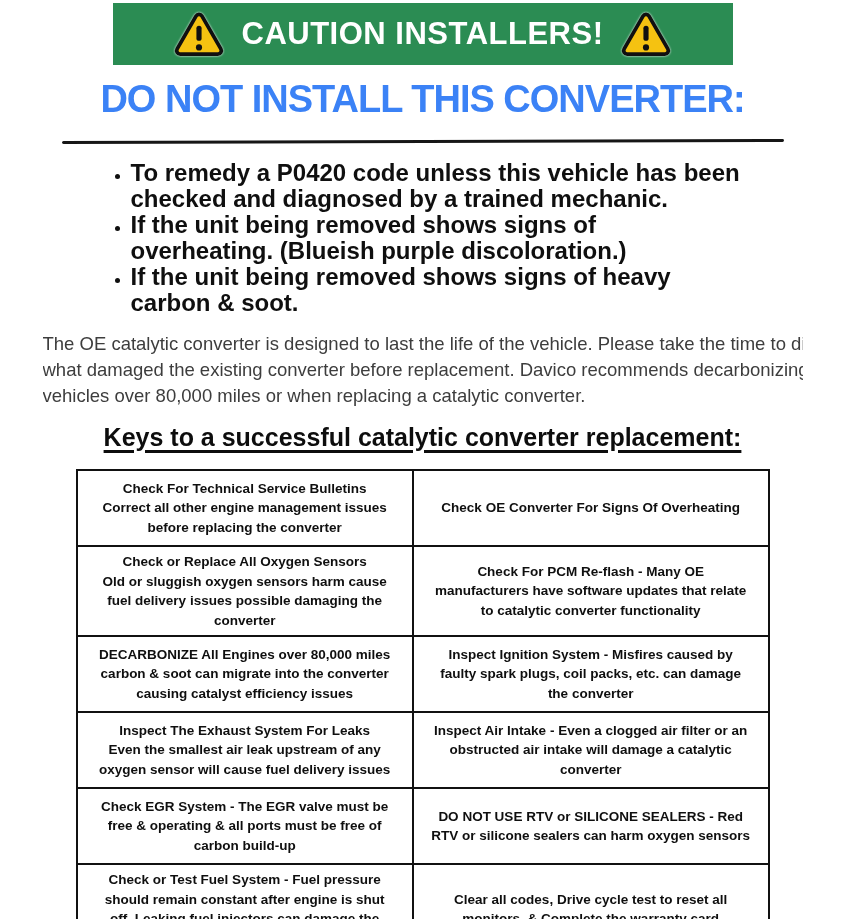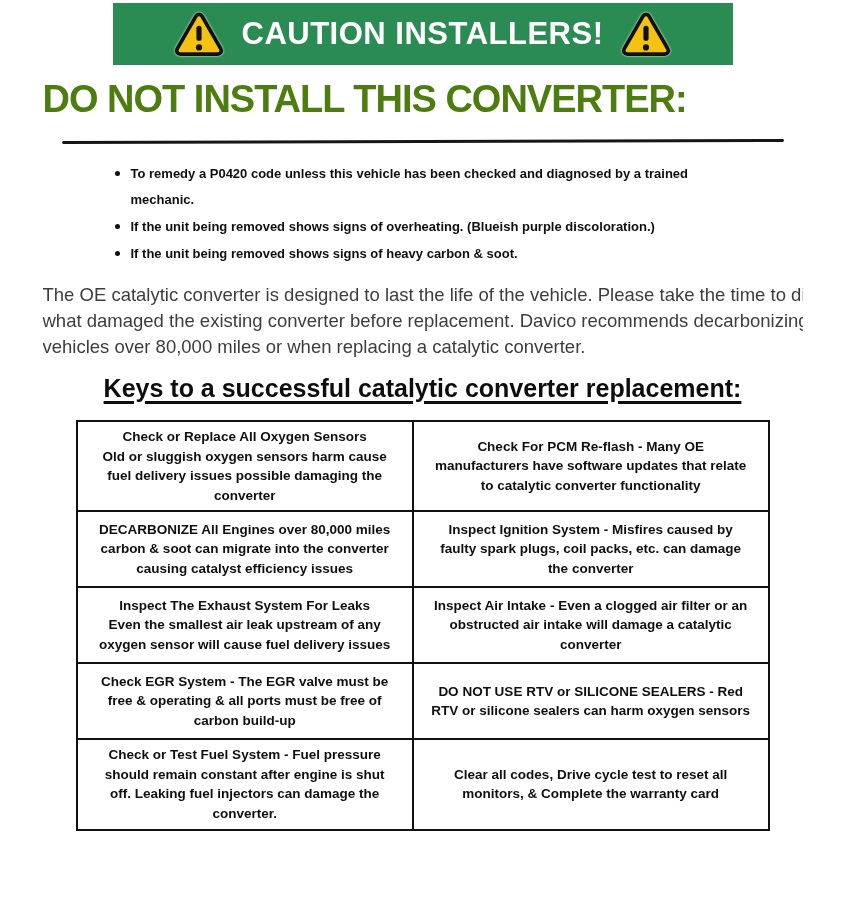--- a/index.html
+++ b/index.html
@@ -31,44 +31,44 @@
     font-size: 31px;
     font-weight: bold;
     letter-spacing: 0.5px;
     white-space: nowrap;
   }
   .tri { width: 50px; height: 45px; flex: 0 0 auto; filter: drop-shadow(0 0 1px #ffffff); }
 
   
   .main-heading {
     margin: 13px 0 0;
-    text-align: left;
+    text-align: center;
     font-size: 38px;
     font-weight: bold;
     letter-spacing: -1px;
-    color: #4d7c0f;
+    color: #3b82f6;
   }
 
   .divider {
     width: 722px;
     height: 3px;
     background: #161616;
     margin: 19px auto 0;
     transform: rotate(-0.15deg);
     border-radius: 2px;
   }
 
   
   .warnings {
     margin: 17px 58px 0 62px;
     padding-left: 26px;
     list-style: disc;
   }
   .warnings li {
-    font-size: 13px;
+    font-size: 24px;
     font-weight: bold;
     line-height: 26px;
     color: #0f0f0f;
   }
   .warnings li::marker { font-size: 15px; }
 
   
   .intro {
     width: 828px;
     margin: 15px auto 0;
@@ -146,20 +146,30 @@
   <h2 class="keys-heading">Keys to a successful catalytic converter replacement:</h2>
 
   <table class="checklist">
     <colgroup>
         <col class="col-left">
         <col class="col-right">
       </colgroup>
     <tbody>
       <tr>
         <td>
+          <div>Check For Technical Service Bulletins</div>
+          <div>Correct all other engine management issues before replacing the converter</div>
+        </td>
+        <td>
+          <div>Check OE Converter For Signs Of Overheating</div>
+          <div></div>
+        </td>
+      </tr>
+      <tr>
+        <td>
           <div>Check or Replace All Oxygen Sensors</div>
           <div>Old or sluggish oxygen sensors harm cause fuel delivery issues possible damaging the converter</div>
         </td>
         <td>
           <div>Check For PCM Re-flash - Many OE manufacturers have software updates that relate to catalytic converter functionality</div>
           <div></div>
         </td>
       </tr>
       <tr>
         <td>

